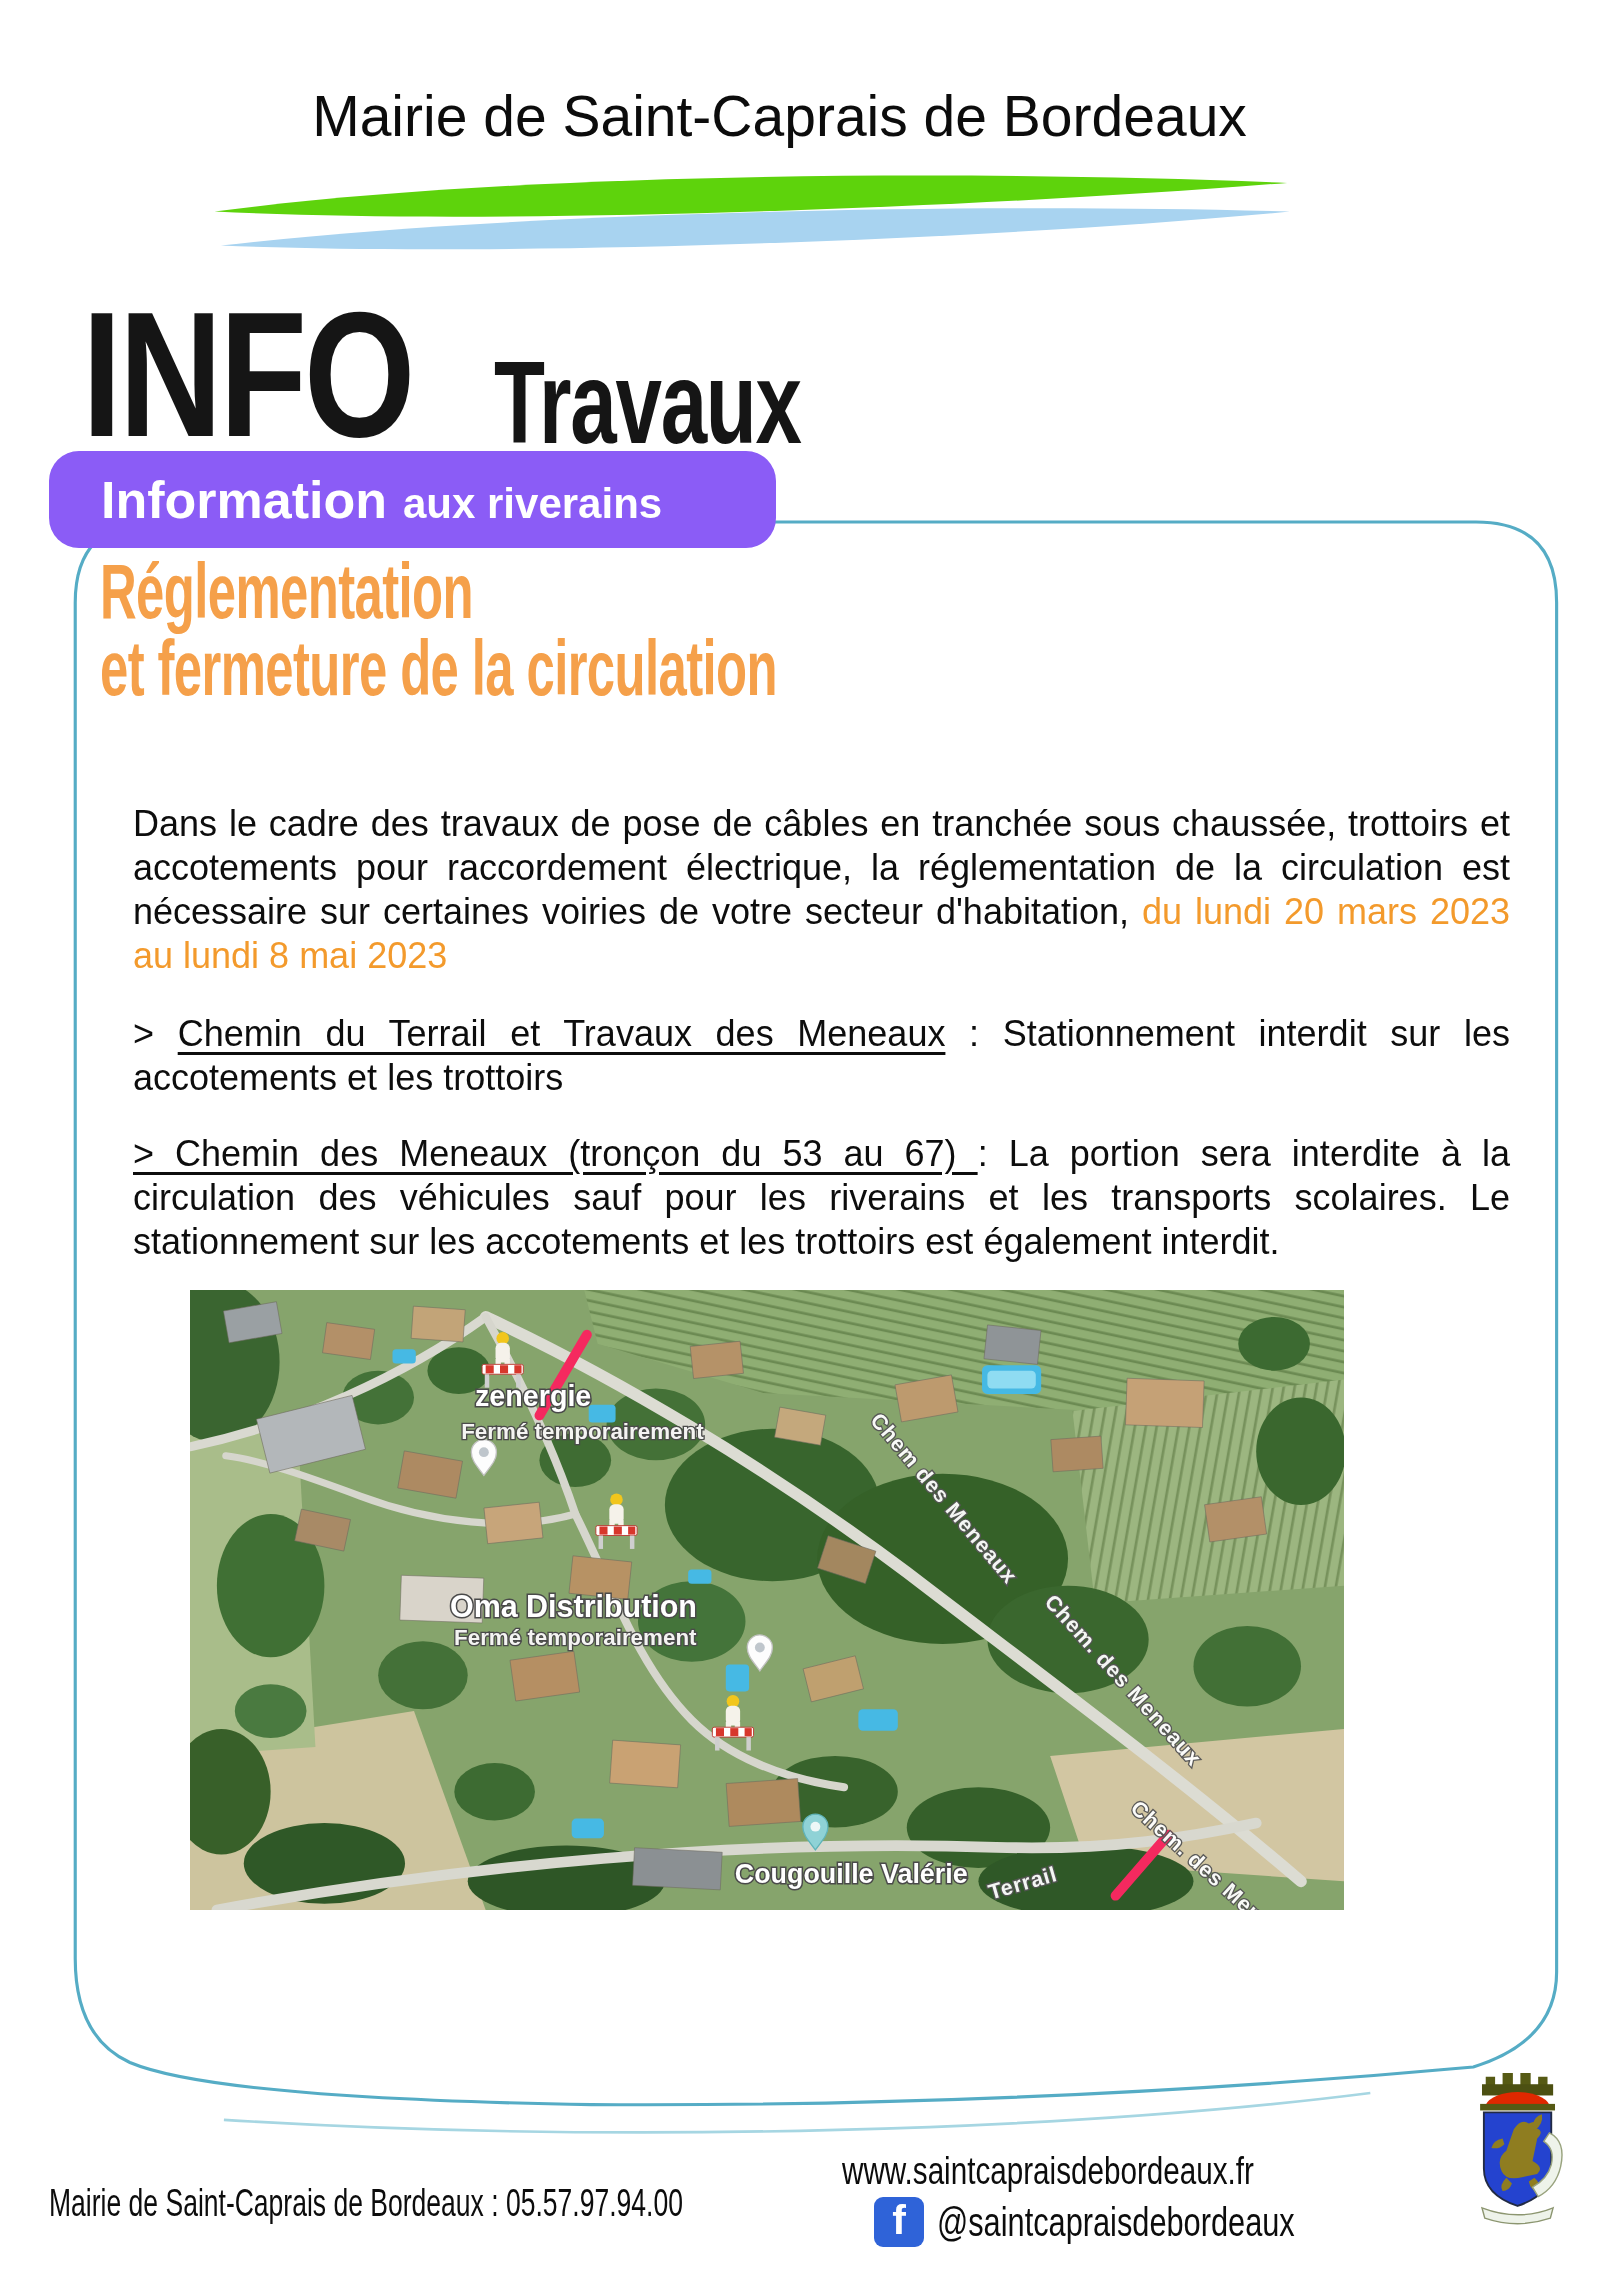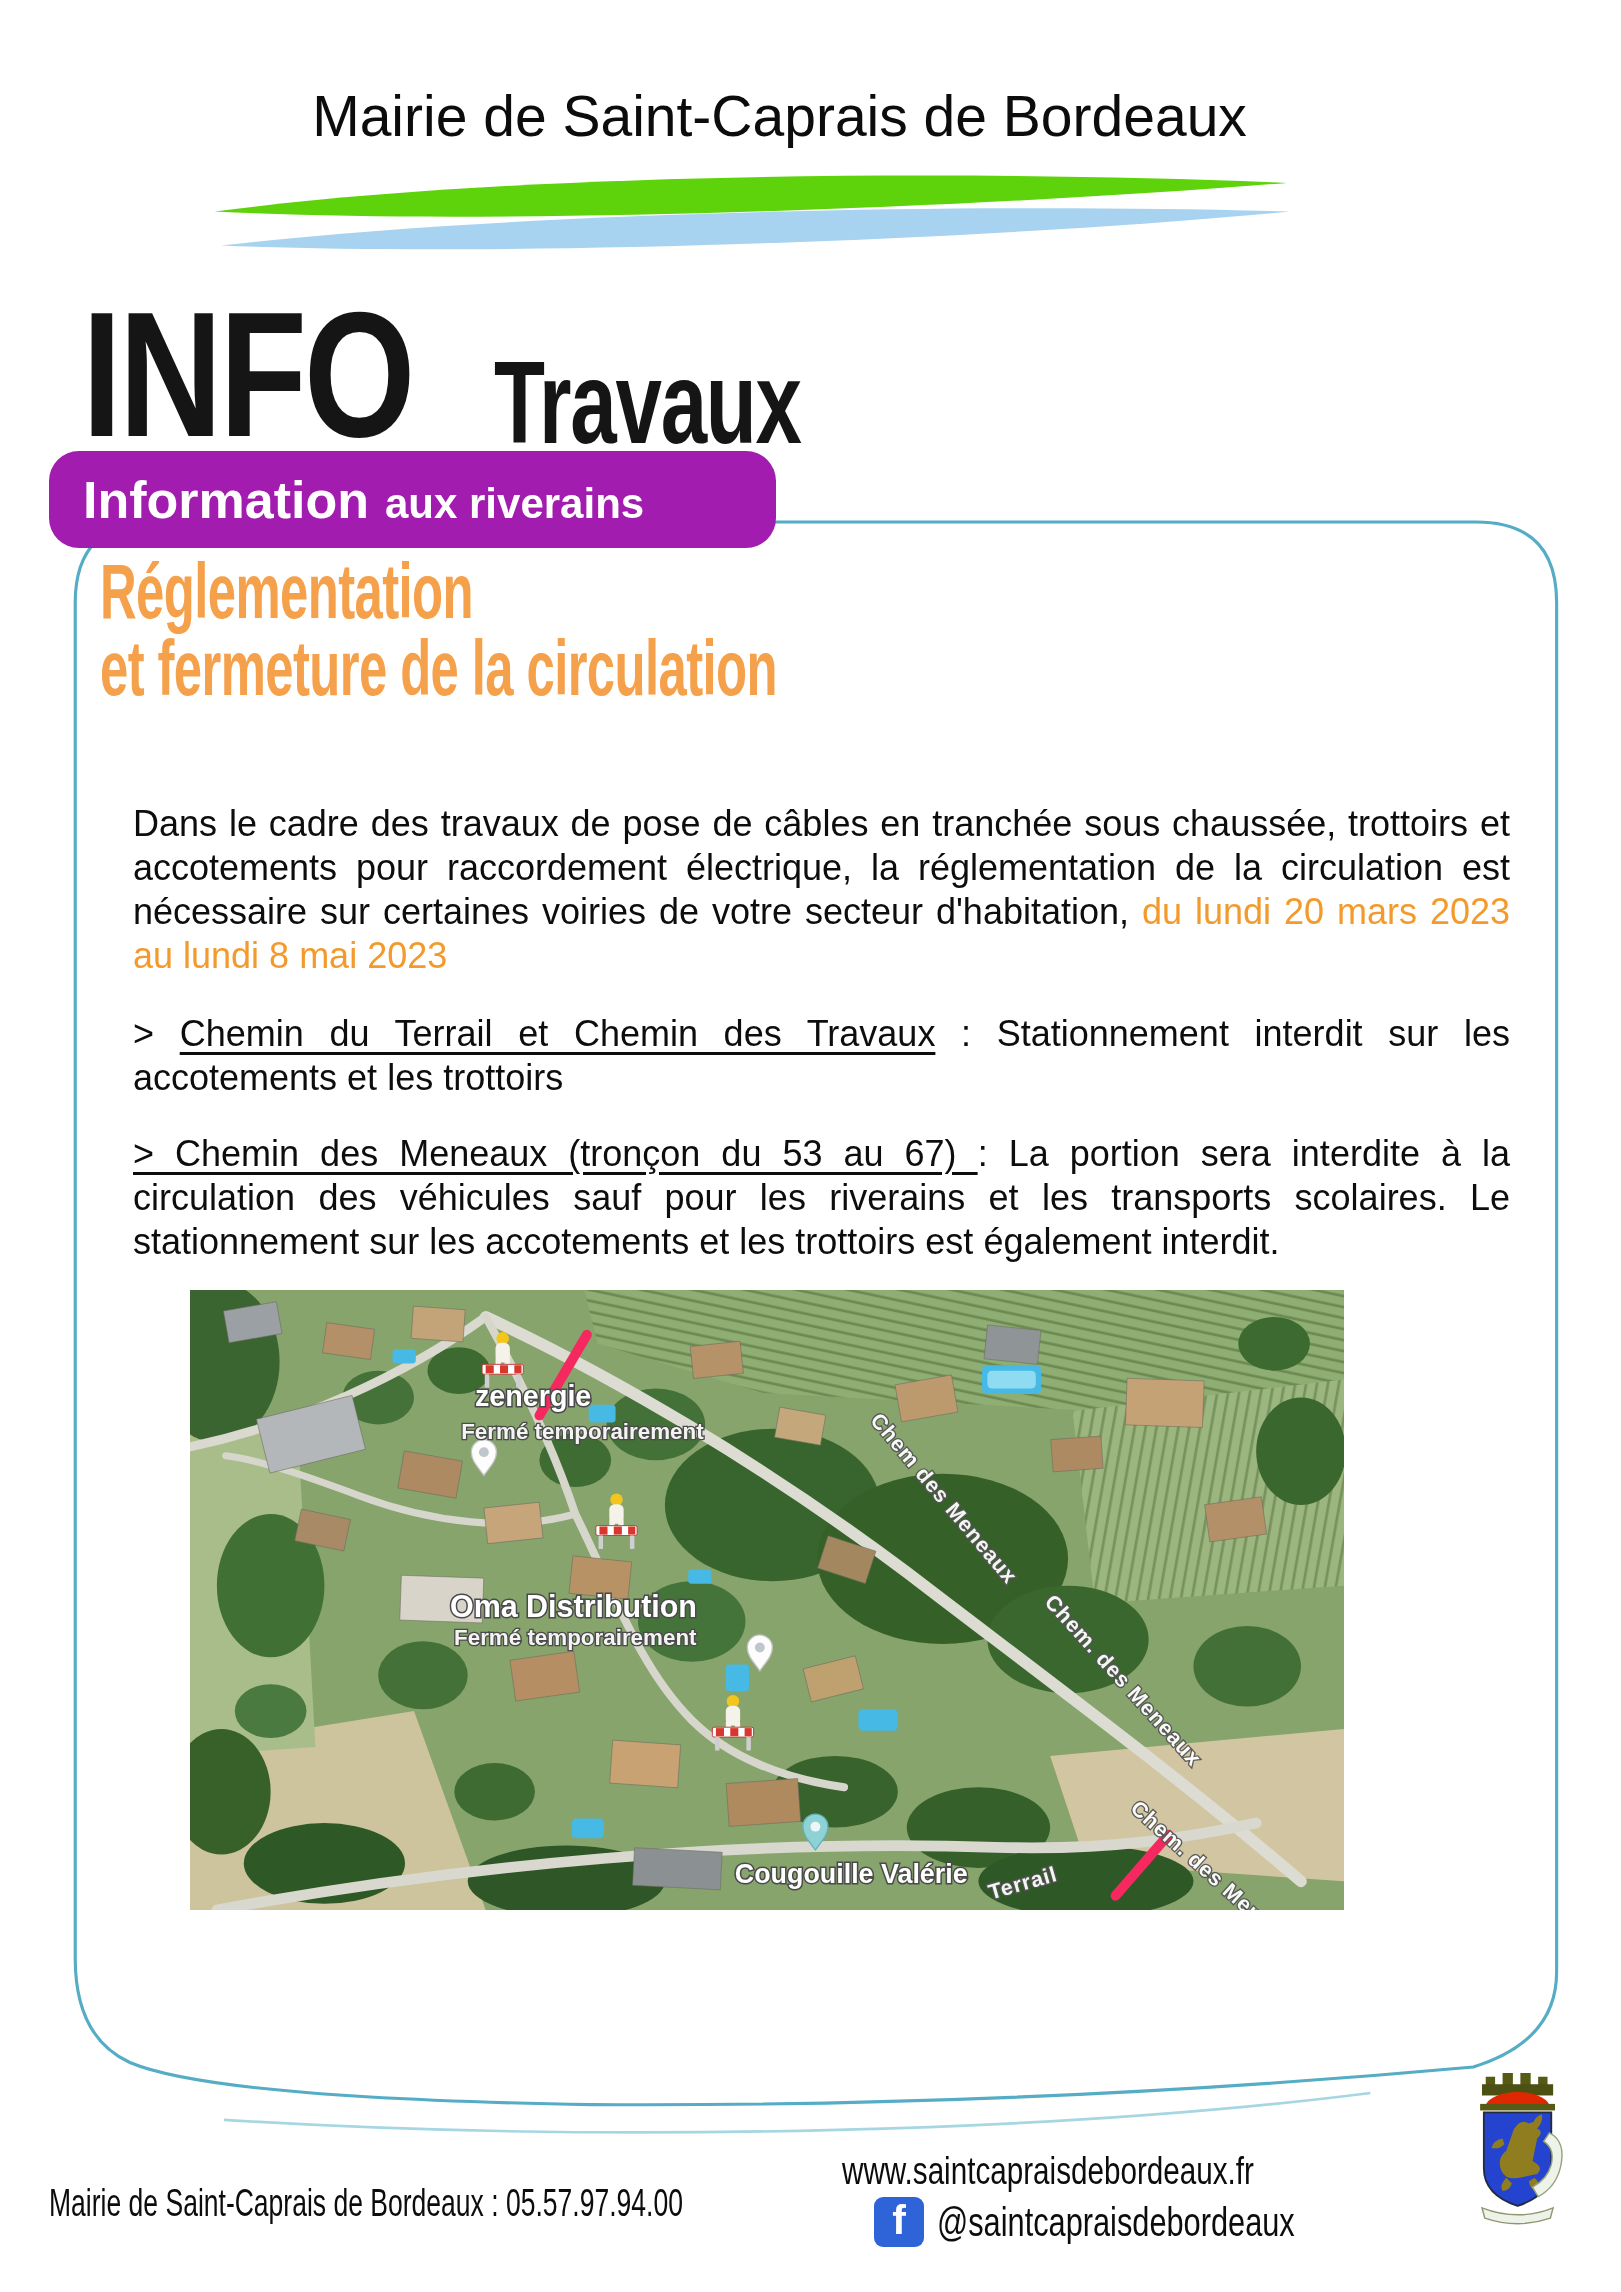--- a/index.html
+++ b/index.html
@@ -7,22 +7,22 @@
         font-family:"Liberation Sans", sans-serif;color:#111;margin-top:15px;}
   .abs{position:absolute;}
   
   .page-title{left:0;right:63px;top:68px;text-align:center;font-size:57px;font-weight:400;color:#0c0c0c;}
   
   .info-word{left:82px;top:270px;font-size:179px;font-weight:700;line-height:1;letter-spacing:-3.6px;
              transform:scaleX(.80);transform-origin:left top;color:#151515;}
   .travaux-word{left:494px;top:330px;font-size:116px;font-weight:700;line-height:1;letter-spacing:-1.8px;
              transform:scaleX(.72);transform-origin:left top;color:#151515;}
   
-  .badge{left:49px;top:436px;width:727px;height:97px;border-radius:30px;background:#a21caf;
-         display:flex;align-items:center;box-sizing:border-box;padding-left:34px;z-index:4;}
+  .badge{left:49px;top:436px;width:727px;height:97px;border-radius:30px;background:#8b5cf6;
+         display:flex;align-items:center;box-sizing:border-box;padding-left:52px;z-index:4;}
   .badge .b1{font-size:52px;font-weight:700;color:#fff;}
   .badge .b2{font-size:42px;font-weight:700;color:#fff;margin-left:16px;}
   
   .orange-heading{left:100px;top:538px;font-size:77px;font-weight:700;line-height:77px;
          letter-spacing:-0.9px;color:#f5a04a;transform:scaleX(.66);transform-origin:left top;white-space:nowrap;z-index:3;}
   
   .para{left:133px;width:1377px;font-size:36px;line-height:44px;text-align:justify;color:#0d0d0d;z-index:3;}
   .intro{top:751px;}
   .rule1{top:961px;}
   .rule2{top:1081px;}
@@ -78,21 +78,21 @@
     </div>
   </div>
 
   <div class="abs orange-heading">
     <div>Réglementation</div>
     <div>et fermeture de la circulation</div>
   </div>
 
   <p class="abs para intro"><span>Dans le cadre des travaux de pose de câbles en tranchée sous chaussée, trottoirs et accotements pour raccordement électrique, la réglementation de la circulation est nécessaire sur certaines voiries de votre secteur d'habitation, </span><span class="orange-text">du lundi 20 mars 2023 au lundi 8 mai 2023</span></p>
 
-  <p class="abs para rule1"><span>&gt; </span><span class="u">Chemin du Terrail et Chemin des Travaux</span><span> : Stationnement interdit sur les accotements et les trottoirs</span></p>
+  <p class="abs para rule1"><span>&gt; </span><span class="u">Chemin du Terrail et Travaux des Meneaux</span><span> : Stationnement interdit sur les accotements et les trottoirs</span></p>
 
   <p class="abs para rule2"><span class="u">&gt; Chemin des Meneaux (tronçon du 53 au 67) </span><span>: La portion sera interdite à la circulation des véhicules sauf pour les riverains et les transports scolaires. Le stationnement sur les accotements et les trottoirs est également interdit.</span></p>
 
   <div class="abs map">
     <svg width="1154" height="620" viewBox="0 0 1288 692">
       <defs>
         <pattern id="vines1" width="12" height="12" patternUnits="userSpaceOnUse" patternTransform="rotate(12)">
           <rect width="12" height="12" fill="#8fae73"></rect>
             <line x1="0" y1="3" x2="12" y2="3" stroke="#6b8a52" stroke-width="3"></line>
         </pattern>

